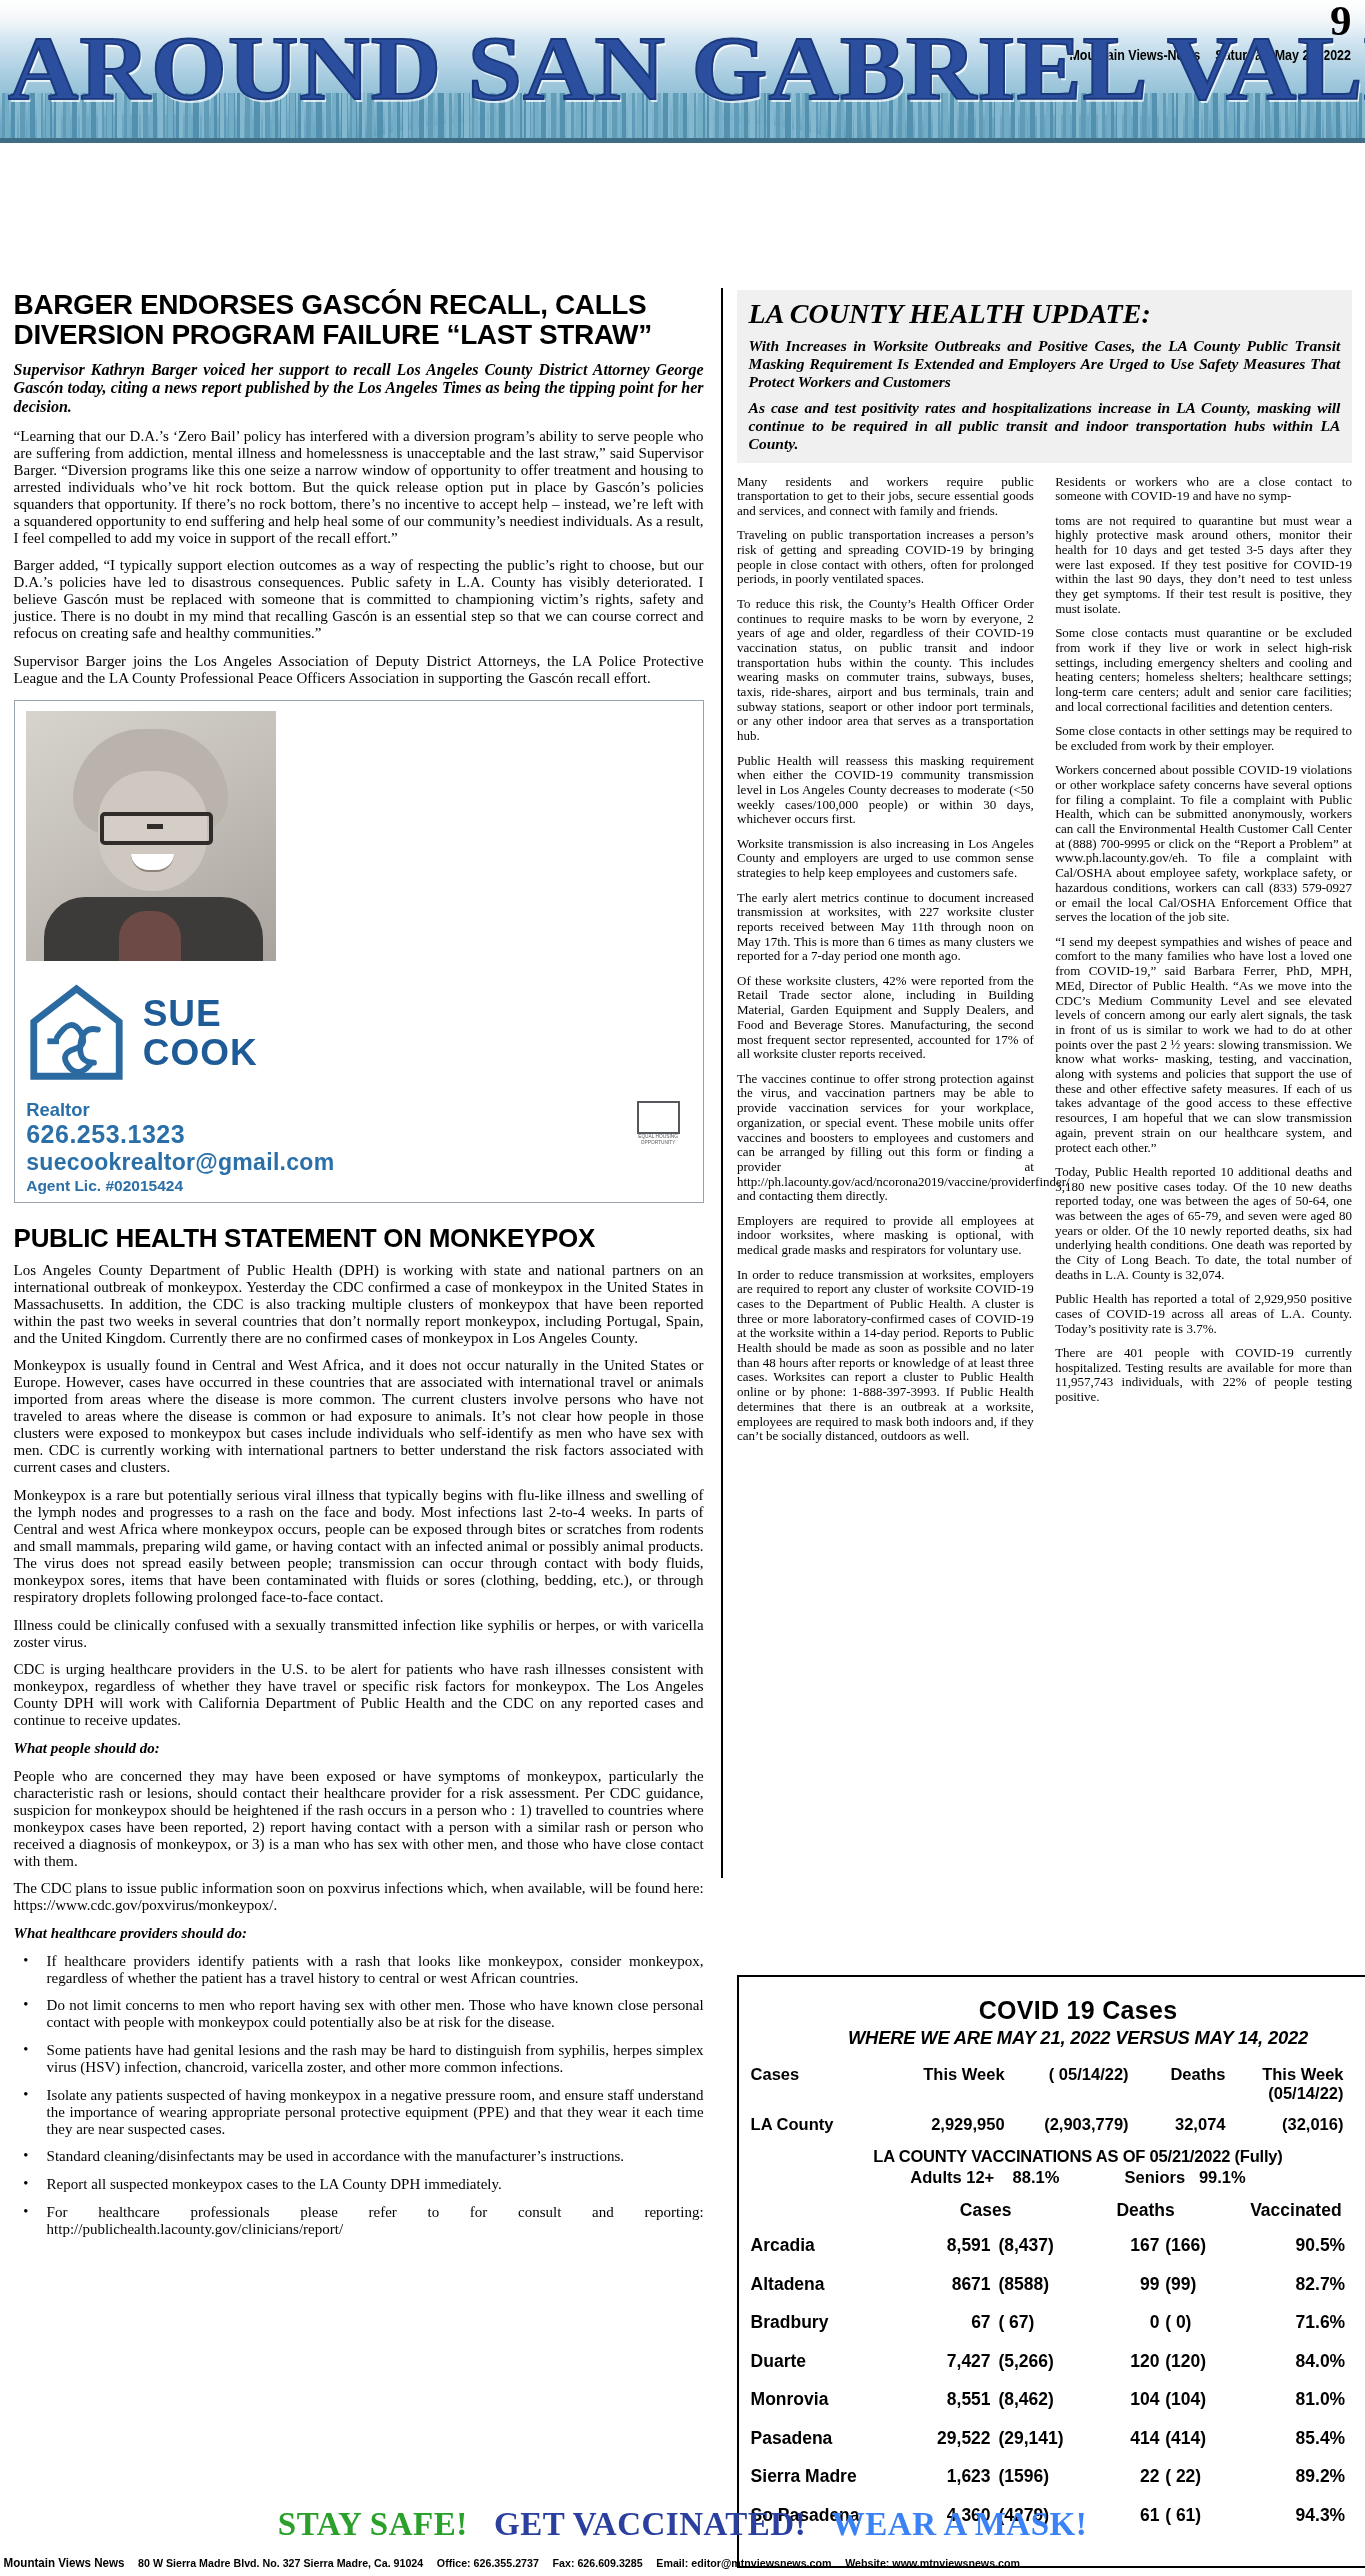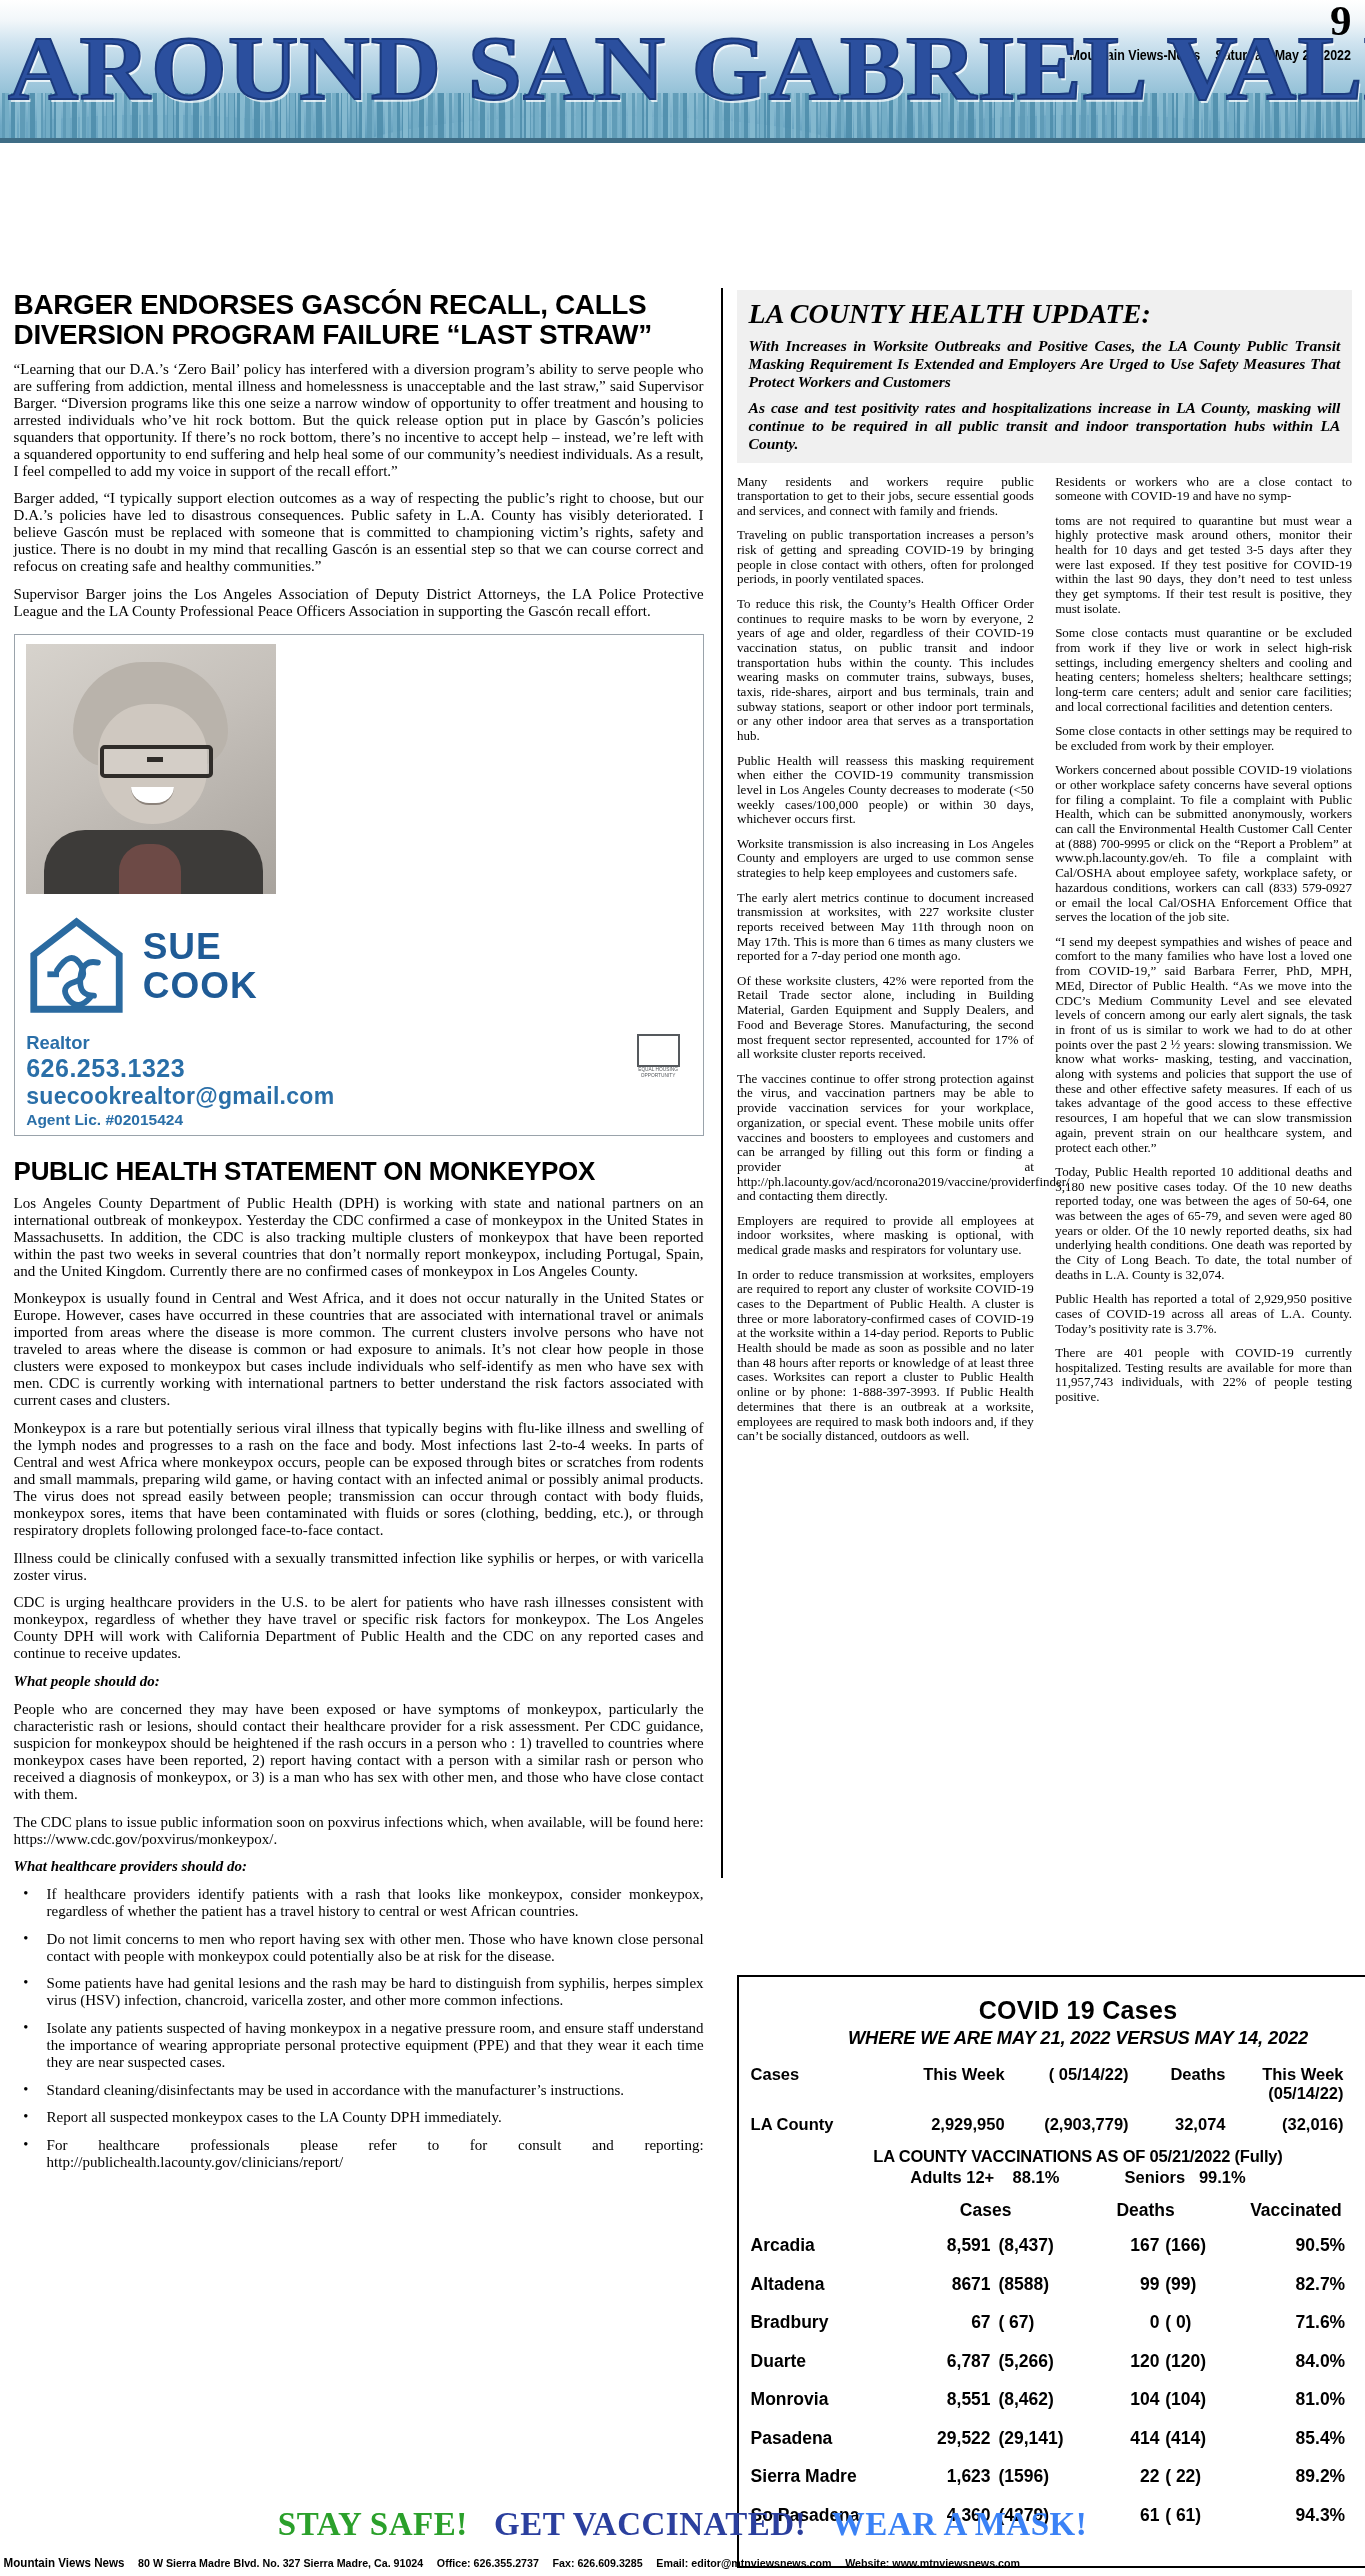--- a/index.html
+++ b/index.html
@@ -163,20 +163,21 @@
     <span>Saturday, May 21, 2022</span>
   </div>
   <div class="mast-title">AROUND SAN GABRIEL VALLEY</div>
 </div>
 
 <div class="sheet">
   <div class="colrule"></div>
 
   <div class="left-col">
     <h1 class="headline">BARGER ENDORSES GASCÓN RECALL, CALLS DIVERSION PROGRAM FAILURE “LAST STRAW”</h1>
+    <p class="deck">Supervisor Kathryn Barger voiced her support to recall Los Angeles County District Attorney George Gascón today, citing a news report published by the Los Angeles Times as being the tipping point for her decision.</p>
     <p class="body">“Learning that our D.A.’s ‘Zero Bail’ policy has interfered with a diversion program’s ability to serve people who are suffering from addiction, mental illness and homelessness is unacceptable and the last straw,” said Supervisor Barger. “Diversion programs like this one seize a narrow window of opportunity to offer treatment and housing to arrested individuals who’ve hit rock bottom. But the quick release option put in place by Gascón’s policies squanders that opportunity. If there’s no rock bottom, there’s no incentive to accept help – instead, we’re left with a squandered opportunity to end suffering and help heal some of our community’s neediest individuals. As a result, I feel compelled to add my voice in support of the recall effort.”</p>
     <p class="body">Barger added, “I typically support election outcomes as a way of respecting the public’s right to choose, but our D.A.’s policies have led to disastrous consequences. Public safety in L.A. County has visibly deteriorated. I believe Gascón must be replaced with someone that is committed to championing victim’s rights, safety and justice. There is no doubt in my mind that recalling Gascón is an essential step so that we can course correct and refocus on creating safe and healthy communities.”</p>
     <p class="body">Supervisor Barger joins the Los Angeles Association of Deputy District Attorneys, the LA Police Protective League and the LA County Professional Peace Officers Association in supporting the Gascón recall effort.</p>
 
     <div class="ad">
       <div class="ad-top">
         <div class="ad-photo">
           <div class="hair"></div>
             <div class="face"></div>
           <div class="glass"></div>
@@ -321,21 +322,21 @@
     <div class="crow">
       <span class="k1">Bradbury</span>
       <span class="k2">67</span>
       <span class="k3">(  67)</span>
       <span class="k4">0</span>
       <span class="k5">(  0)</span>
       <span class="k6">71.6%</span>
     </div>
     <div class="crow">
       <span class="k1">Duarte</span>
-      <span class="k2">6,787</span>
+      <span class="k2">7,427</span>
       <span class="k3">(5,266)</span>
       <span class="k4">120</span>
       <span class="k5">(120)</span>
       <span class="k6">84.0%</span>
     </div>
     <div class="crow">
       <span class="k1">Monrovia</span>
       <span class="k2">8,551</span>
       <span class="k3">(8,462)</span>
       <span class="k4">104</span>

